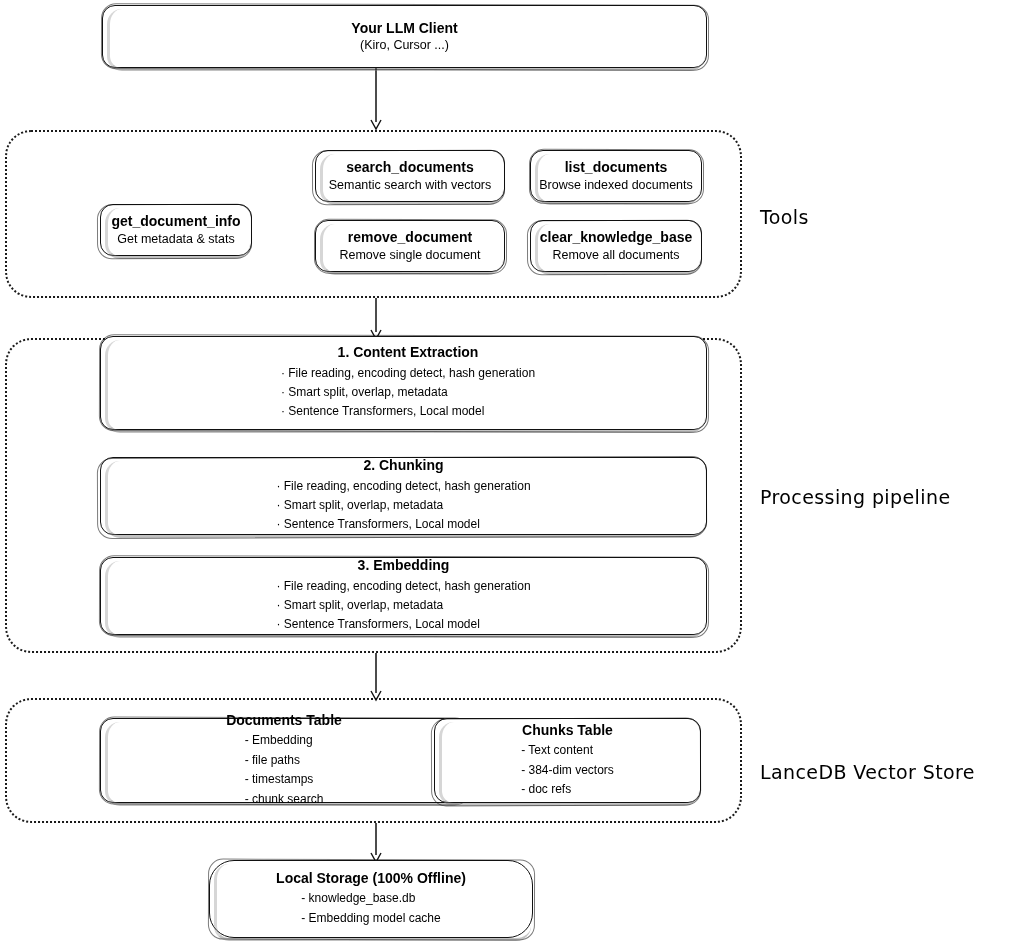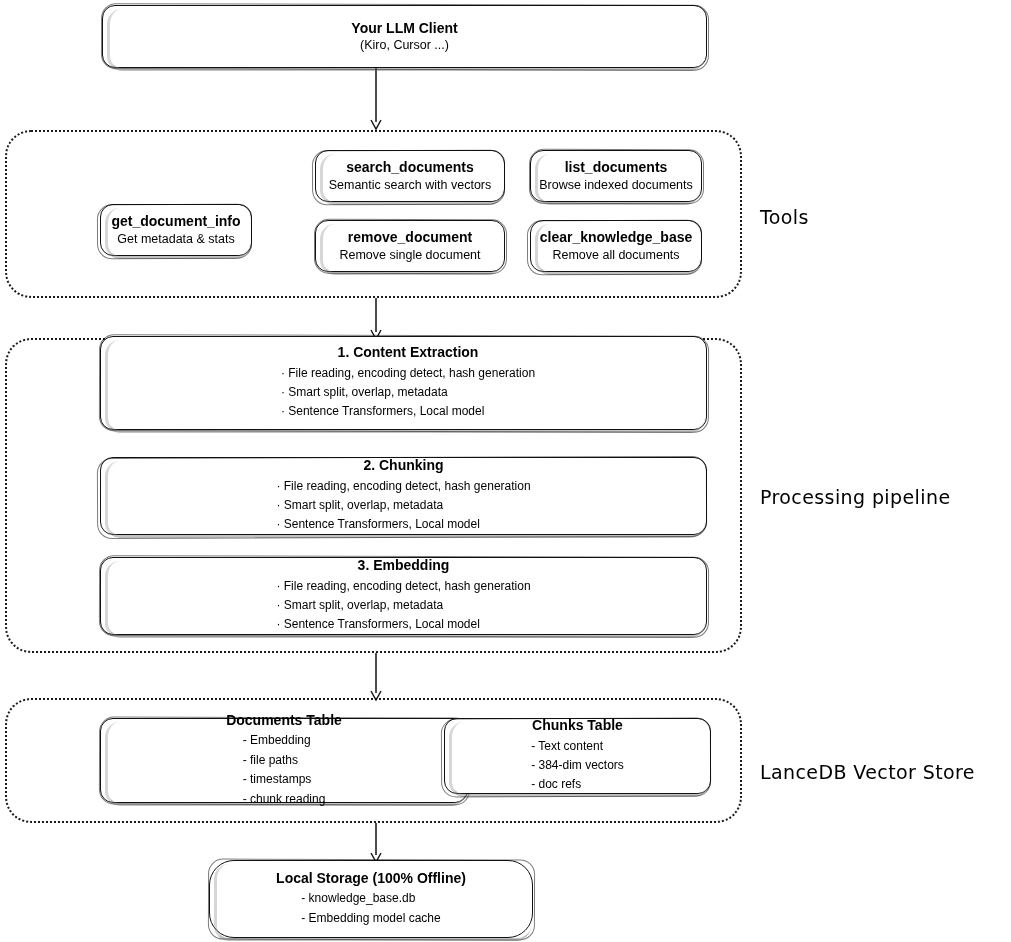--- a/index.html
+++ b/index.html
@@ -186,25 +186,25 @@
   </div>
 
   <div class="group" style="left:5px; top:698px; width:737px; height:125px;"></div>
 
   <div class="node skewA" style="left:100px; top:718px; width:368px; height:85px;">
     <div class="n-title">Documents Table</div>
     <div class="n-body">
       <div class="li">- Embedding</div>
       <div class="li">- file paths</div>
       <div class="li">- timestamps</div>
-      <div class="li">- chunk reading</div>
-    </div>
-  </div>
-
-  <div class="node skewB" style="left:444px; top:718px; width:267px; height:76px;">
+      <div class="li">- chunk search</div>
+    </div>
+  </div>
+
+  <div class="node skewB" style="left:434px; top:718px; width:267px; height:85px;">
     <div class="n-title">Chunks Table</div>
     <div class="n-body">
       <div class="li">- Text content</div>
       <div class="li">- 384-dim vectors</div>
       <div class="li">- doc refs</div>
     </div>
   </div>
 
   <div class="caption" style="left:760px; top:761px;">LanceDB Vector Store</div>
 

